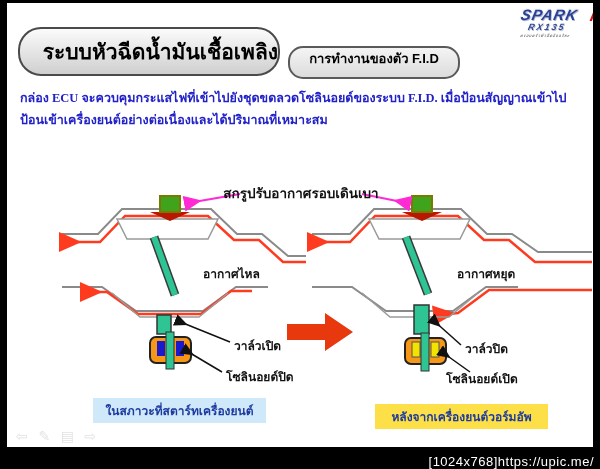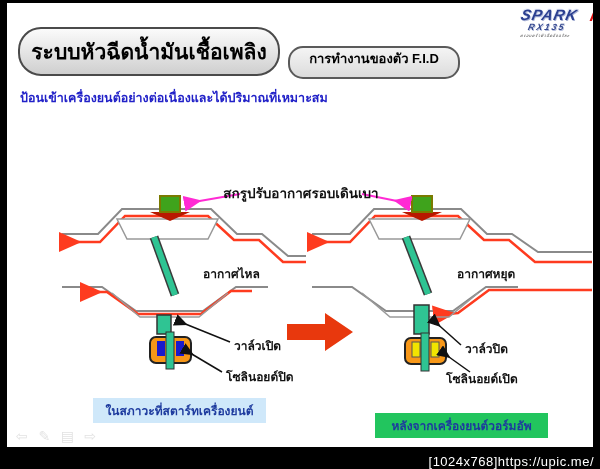--- a/index.html
+++ b/index.html
@@ -2,21 +2,21 @@
 <html><head>
 <meta charset="utf-8">
 <style>
   html,body{margin:0;padding:0;background:#000;}
   .screen{position:relative;width:600px;height:469px;background:#000;overflow:hidden;
           font-family:"Liberation Sans",sans-serif;}
   .slide{position:absolute;left:7px;top:3px;width:586px;height:444px;background:#ffffff;overflow:hidden;}
 
   .title-pill{position:absolute;left:11px;top:24px;width:258px;height:45px;border-radius:23px;
     background:linear-gradient(180deg,#fbfbfb 0%,#e3e3e3 55%,#cfcfcf 100%);
-    border:2px solid #4a4a4a;display:flex;align-items:center;justify-content:center;}
+    border:2px solid #4a4a4a;display:flex;align-items:center;justify-content:flex-end;}
   .title-pill span{font-family:"Liberation Serif",serif;font-weight:bold;font-size:21px;color:#000;white-space:nowrap;}
 
   .topic-pill{position:absolute;left:281px;top:43px;width:168px;height:29px;border-radius:15px;
     background:linear-gradient(180deg,#f4f4f4,#dcdcdc);border:2px solid #5a5a5a;
     display:flex;align-items:flex-start;justify-content:center;}
   .topic-pill span{font-weight:bold;font-size:13px;color:#000;white-space:nowrap;}
 
   .logo{position:absolute;left:492px;top:4px;width:96px;height:38px;transform:skewX(-12deg);text-align:center;line-height:1;}
   .logo .l1{font-size:15px;font-weight:bold;font-style:italic;color:#2b3f90;
     text-shadow:1px 1px 0 #aab4d6, -1px -1px 0 #e8ecf8;letter-spacing:1px;}
@@ -27,21 +27,21 @@
 
   .bodytext{position:absolute;left:13px;top:84px;width:566px;}
   .bodytext div{white-space:nowrap;font-weight:bold;font-size:12.5px;line-height:22px;color:#2121c8;
     font-family:"Liberation Serif",serif;}
 
   .diagram{position:absolute;left:-7px;top:177px;width:600px;height:218px;}
 
   .cap{position:absolute;height:25px;display:flex;align-items:center;justify-content:center;}
   .cap span{font-weight:bold;font-size:12px;color:#1d3a9e;white-space:nowrap;}
   .cap-left{left:86px;top:395px;width:173px;background:#cfe8fa;}
-  .cap-right{left:368px;top:410px;width:173px;background:#22c55e;}
+  .cap-right{left:368px;top:401px;width:173px;background:#fde047;}
 
   .pcontrols{position:absolute;left:5px;top:425px;color:#e2e2e2;font-size:14px;}
   .pcontrols span{display:inline-block;width:19px;text-align:center;cursor:pointer;}
 
   .footerbar{position:absolute;left:0;top:447px;width:600px;height:28px;background:#000;
     display:flex;align-items:center;justify-content:flex-end;}
   .footerbar span{color:#fff;font-size:13px;padding-right:6px;letter-spacing:.5px;}
 
   svg text{font-family:"Liberation Sans",sans-serif;font-weight:bold;fill:#111;}
 </style>
@@ -60,20 +60,21 @@
     </div>
 
     <div class="logo">
       <div class="l1">SPARK</div>
       <div class="l2">RX135</div>
       <div class="acc">i</div>
       <div class="tag">ครอบครัวหัวฉีดอัจฉริยะ</div>
     </div>
 
     <div class="bodytext">
+      <div>กล่อง ECU จะควบคุมกระแสไฟที่เข้าไปยังชุดขดลวดโซลินอยด์ของระบบ F.I.D.  เมื่อป้อนสัญญาณเข้าไป</div>
       <div>ป้อนเข้าเครื่องยนต์อย่างต่อเนื่องและได้ปริมาณที่เหมาะสม</div>
     </div>
 
     <svg class="diagram" viewBox="0 180 600 218">
       <defs>
         <marker id="arRed" markerWidth="9" markerHeight="8" refX="7" refY="4" orient="auto">
           <path d="M9,0 L0,4 L9,8 Z" fill="#fe3b1f"></path>
         </marker>
         <marker id="arBlk" markerWidth="9" markerHeight="8" refX="7" refY="4" orient="auto">
           <path d="M9,0 L0,4 L9,8 Z" fill="#111"></path>

